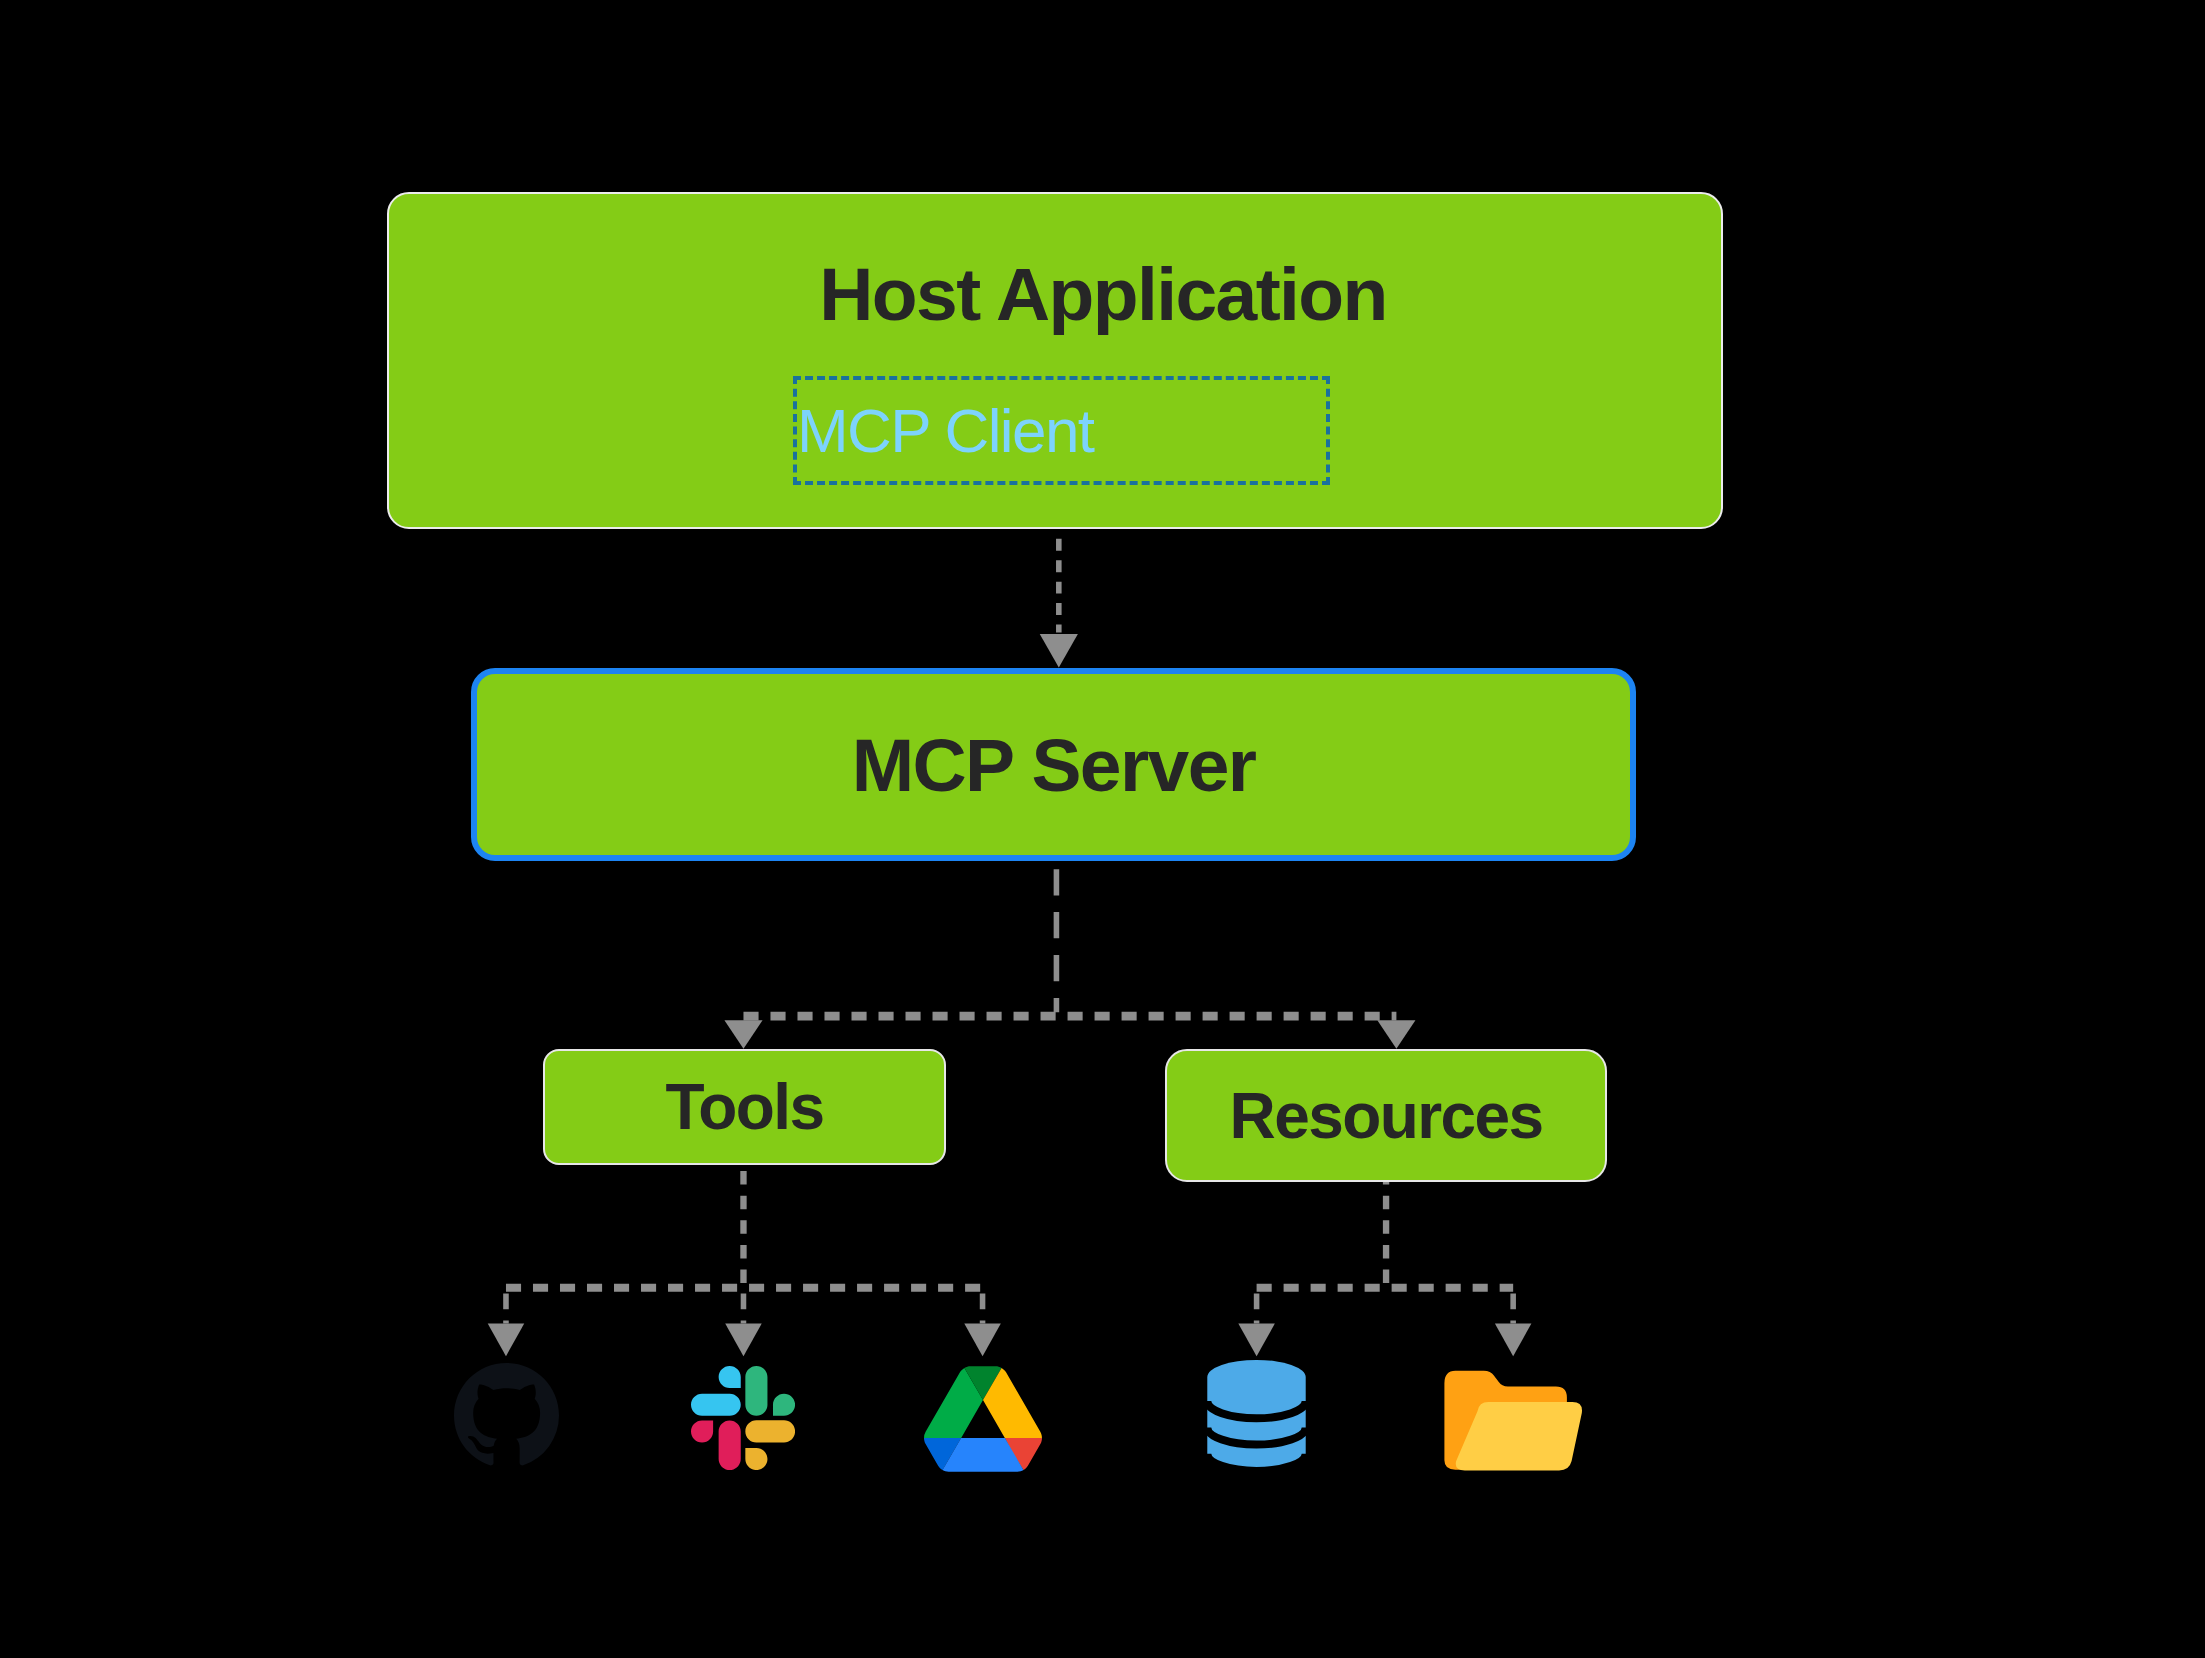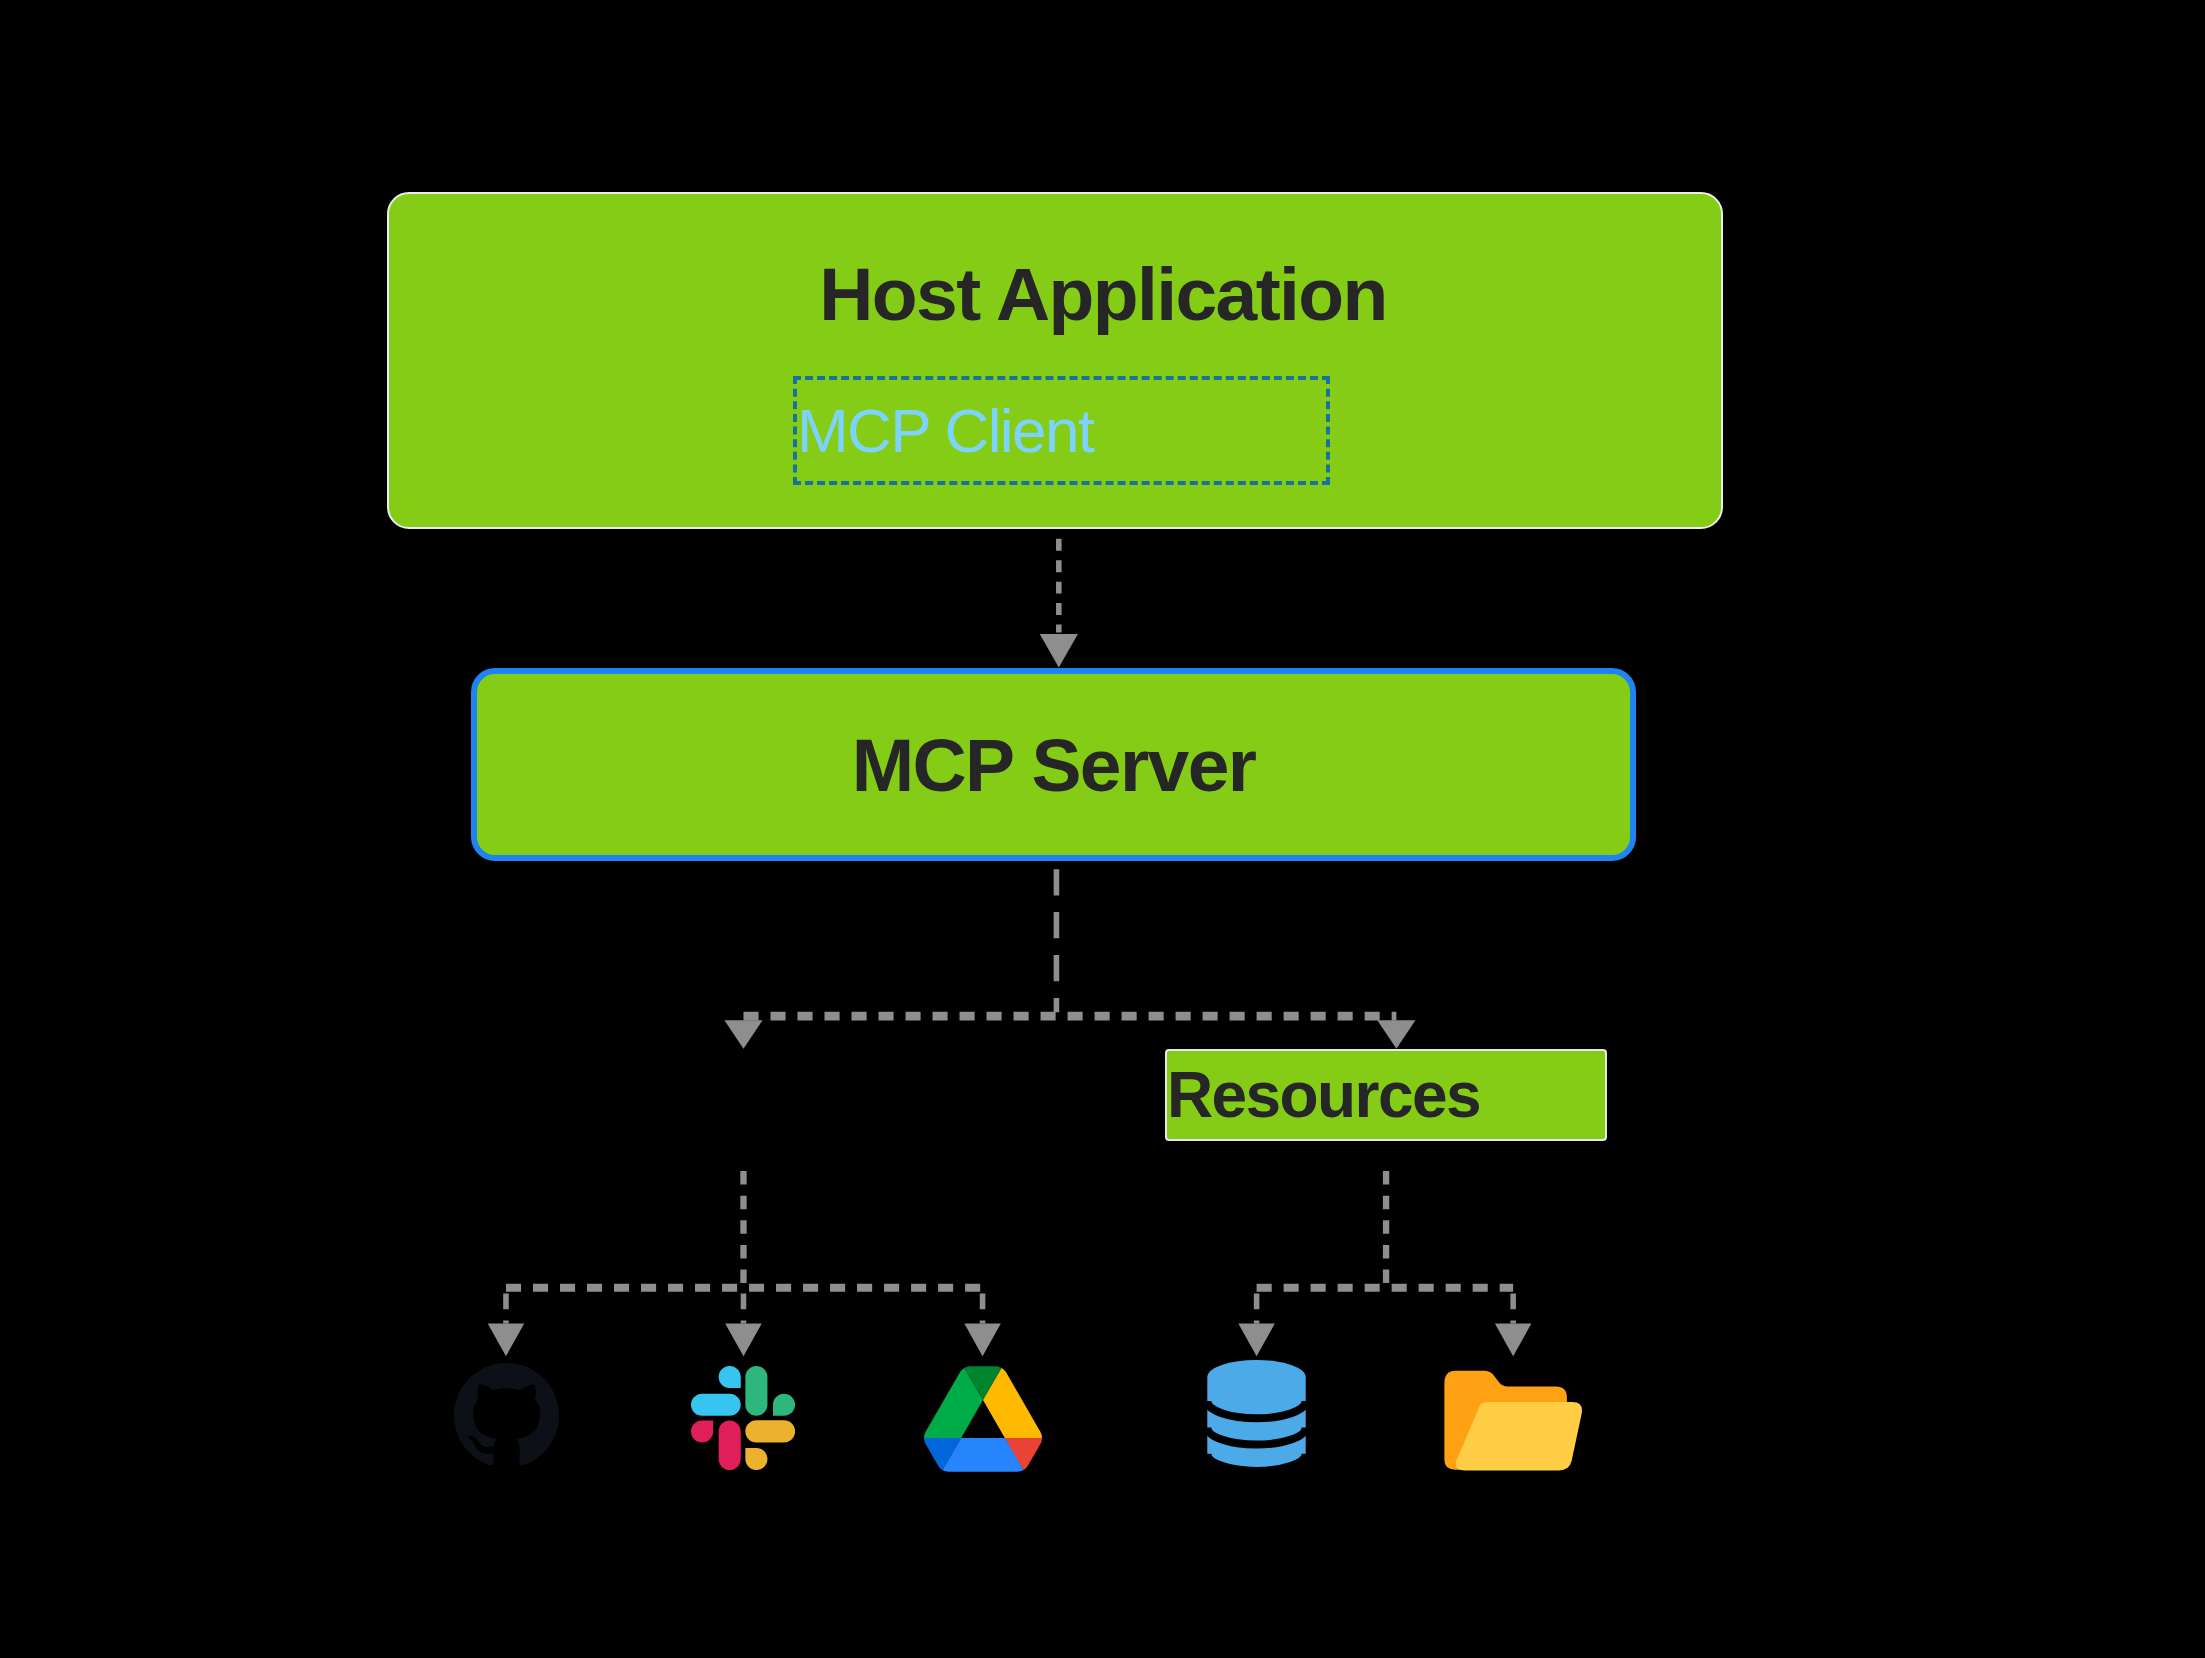--- a/index.html
+++ b/index.html
@@ -72,25 +72,26 @@
     display: flex;
     align-items: center;
     justify-content: center;
     font-size: 64px;
     font-weight: 700;
     letter-spacing: -1.6px;
     color: #262626;
   }
   #resources-box {
     left: 1165px; top: 1049px;
-    width: 442px; height: 92px;
-    border-radius: 4px;
+    width: 442px; height: 133px;
+    border-radius: 22px;
     border: 2.4px solid #e7e7e7;
     display: flex;
     align-items: center;
+    justify-content: center;
     font-size: 64px;
     font-weight: 700;
     letter-spacing: -1.6px;
     color: #262626;
   }
   #connector-layer {
     position: absolute;
     left: 0; top: 0;
     width: 2205px; height: 1659px;
     pointer-events: none;
@@ -153,20 +154,23 @@
   <div class="box" id="host-box"></div>
   <div id="host-title">Host Application</div>
   <div id="client-box">
     <span>MCP Client</span>
   </div>
 
   <div class="box" id="server-box">
     <span>MCP Server</span>
   </div>
 
+  <div class="box" id="tools-box">
+    <span>Tools</span>
+  </div>
   <div class="box" id="resources-box">
     <span>Resources</span>
   </div>
 
   <div class="icon" id="github-icon">
     <svg viewBox="0 0 16 16" xmlns="http://www.w3.org/2000/svg">
       <path fill="#0d1117" d="M8 0C3.58 0 0 3.58 0 8c0 3.54 2.29 6.53 5.47 7.59.4.07.55-.17.55-.38 0-.19-.01-.82-.01-1.49-2.01.37-2.53-.49-2.69-.94-.09-.23-.48-.94-.82-1.13-.28-.15-.68-.52-.01-.53.63-.01 1.08.58 1.23.82.72 1.21 1.87.87 2.33.66.07-.52.28-.87.51-1.07-1.78-.2-3.64-.89-3.64-3.95 0-.87.31-1.59.82-2.15-.08-.2-.36-1.02.08-2.12 0 0 .67-.21 2.2.82.64-.18 1.32-.27 2-.27s1.36.09 2 .27c1.53-1.04 2.2-.82 2.2-.82.44 1.1.16 1.92.08 2.12.51.56.82 1.27.82 2.15 0 3.07-1.87 3.75-3.65 3.95.29.25.54.73.54 1.48 0 1.07-.01 1.93-.01 2.2 0 .21.15.46.55.38A8.01 8.01 0 0 0 16 8c0-4.42-3.58-8-8-8z"></path>
     </svg>
   </div>
 

